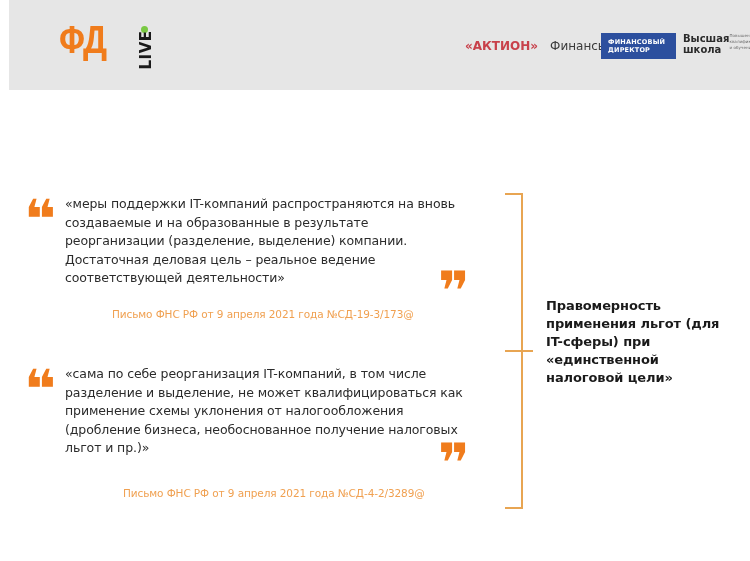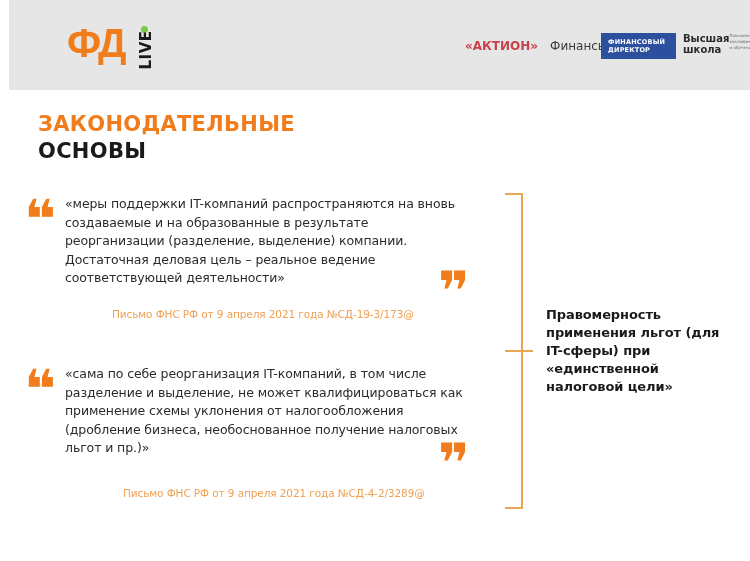--- a/index.html
+++ b/index.html
@@ -41,23 +41,23 @@
   
   .fd-logo {
     position: absolute;
     left: 50px;
     top: 20px;
     width: 110px;
     height: 50px;
   }
   .fd-letters {
     position: absolute;
-    left: 8px;
+    left: 1px;
     top: 0;
-    font-family: Liberation Sans, sans-serif;
+    font-family: Liberation Mono, monospace;
     font-size: 40px;
     font-weight: 700;
     color: #f07c1c;
     letter-spacing: -1px;
     line-height: 46px;
   }
   .fd-live {
     position: absolute;
     left: 78px;
     top: 8px;
@@ -246,21 +246,21 @@
     top: 350px;
     width: 28px;
     height: 0;
     border-top: 2px solid #e8a552;
   }
 
   
   .conclusion {
     position: absolute;
     left: 546px;
-    top: 306px;
+    top: 297px;
     width: 190px;
     font-family: "DejaVu Sans", sans-serif;
     font-size: 13px;
     font-weight: 700;
     color: #1a1a1a;
     line-height: 18px;
     letter-spacing: -0.1px;
   }
 </style>
 </head>
@@ -291,24 +291,20 @@
         </div>
         <div class="fdir-right">
           <span class="fdir-title">Высшая школа</span>
           <span class="fdir-sub">Повышение квалификации и обучение</span>
         </div>
       </div>
 
     </div>
   </div>
 
-  <div class="title-block">
-    <div class="title-line1">ЗАКОНОДАТЕЛЬНЫЕ</div>
-    <div class="title-line2">ОСНОВЫ</div>
-  </div>
 
   <div class="quote-block" id="quote1">
     <span class="quote-open">❝</span>
     <div class="quote-text">«меры поддержки IT-компаний распространяются на вновь создаваемые и на образованные в результате реорганизации (разделение, выделение) компании. Достаточная деловая цель – реальное ведение соответствующей деятельности»</div>
     <span class="quote-close">❞</span>
     <div class="quote-source">Письмо ФНС РФ от 9 апреля 2021 года №СД-19-3/173@</div>
   </div>
 
   <div class="quote-block" id="quote2">
     <span class="quote-open">❝</span>

